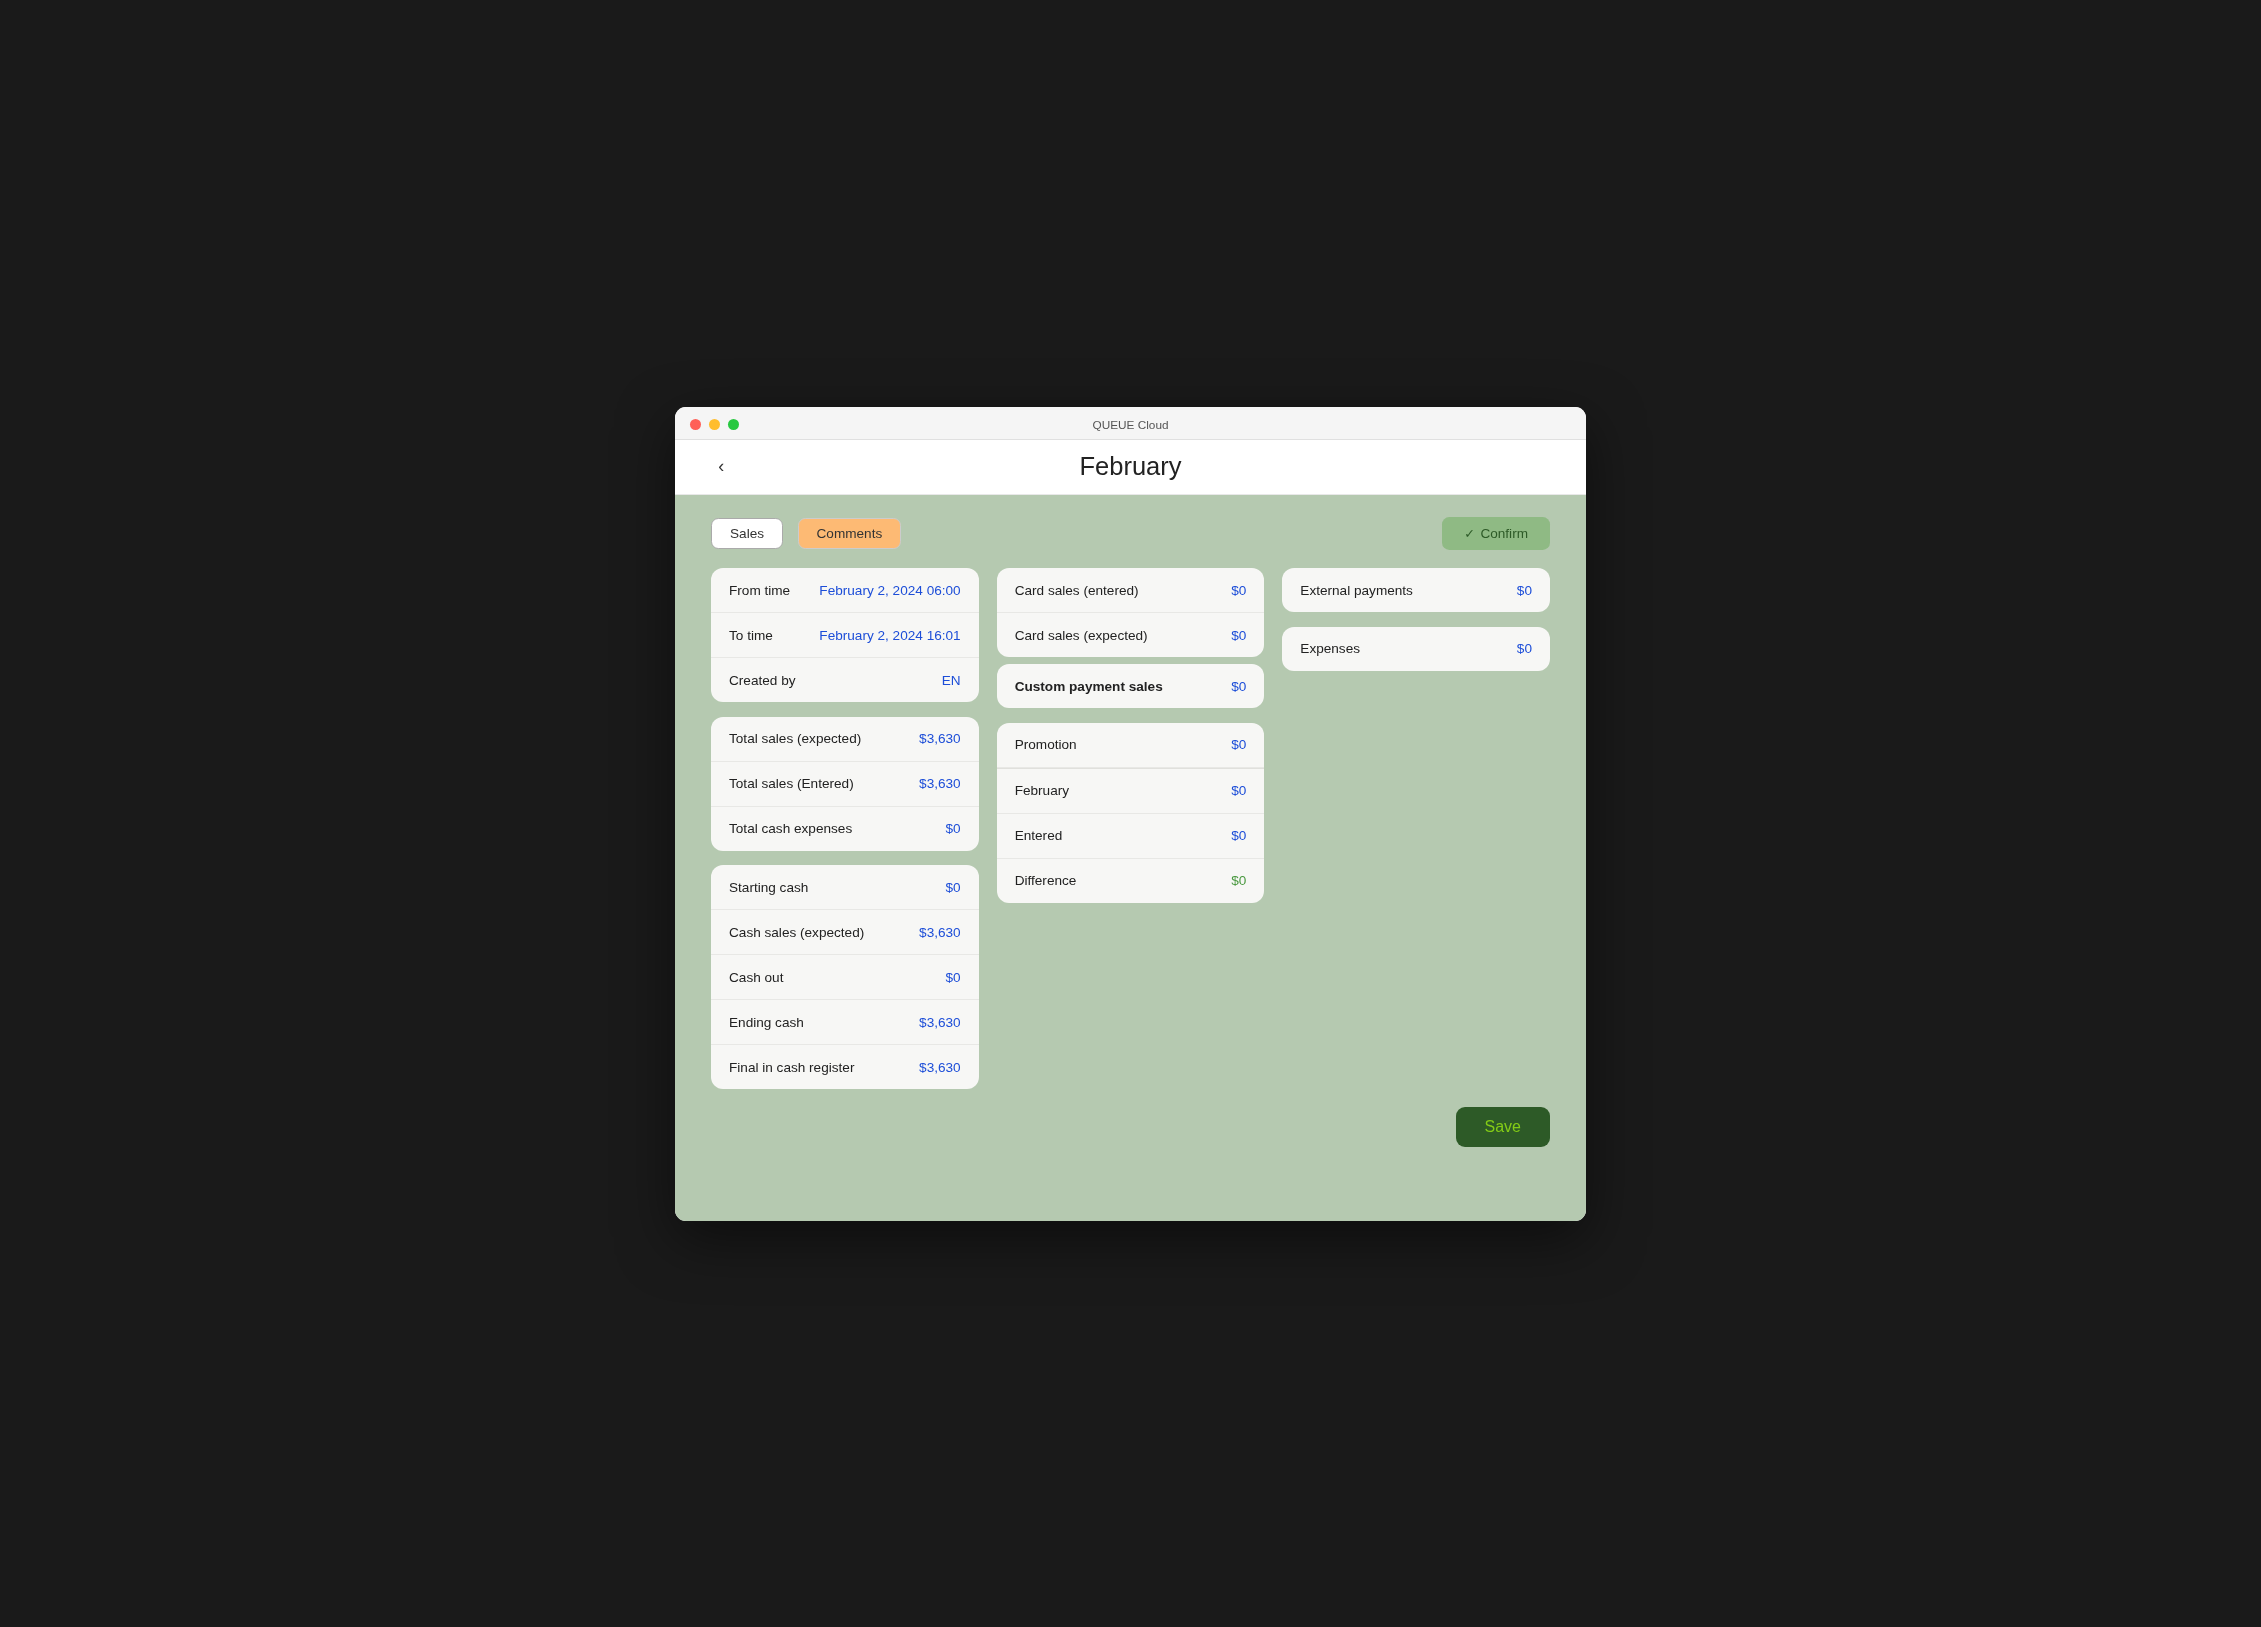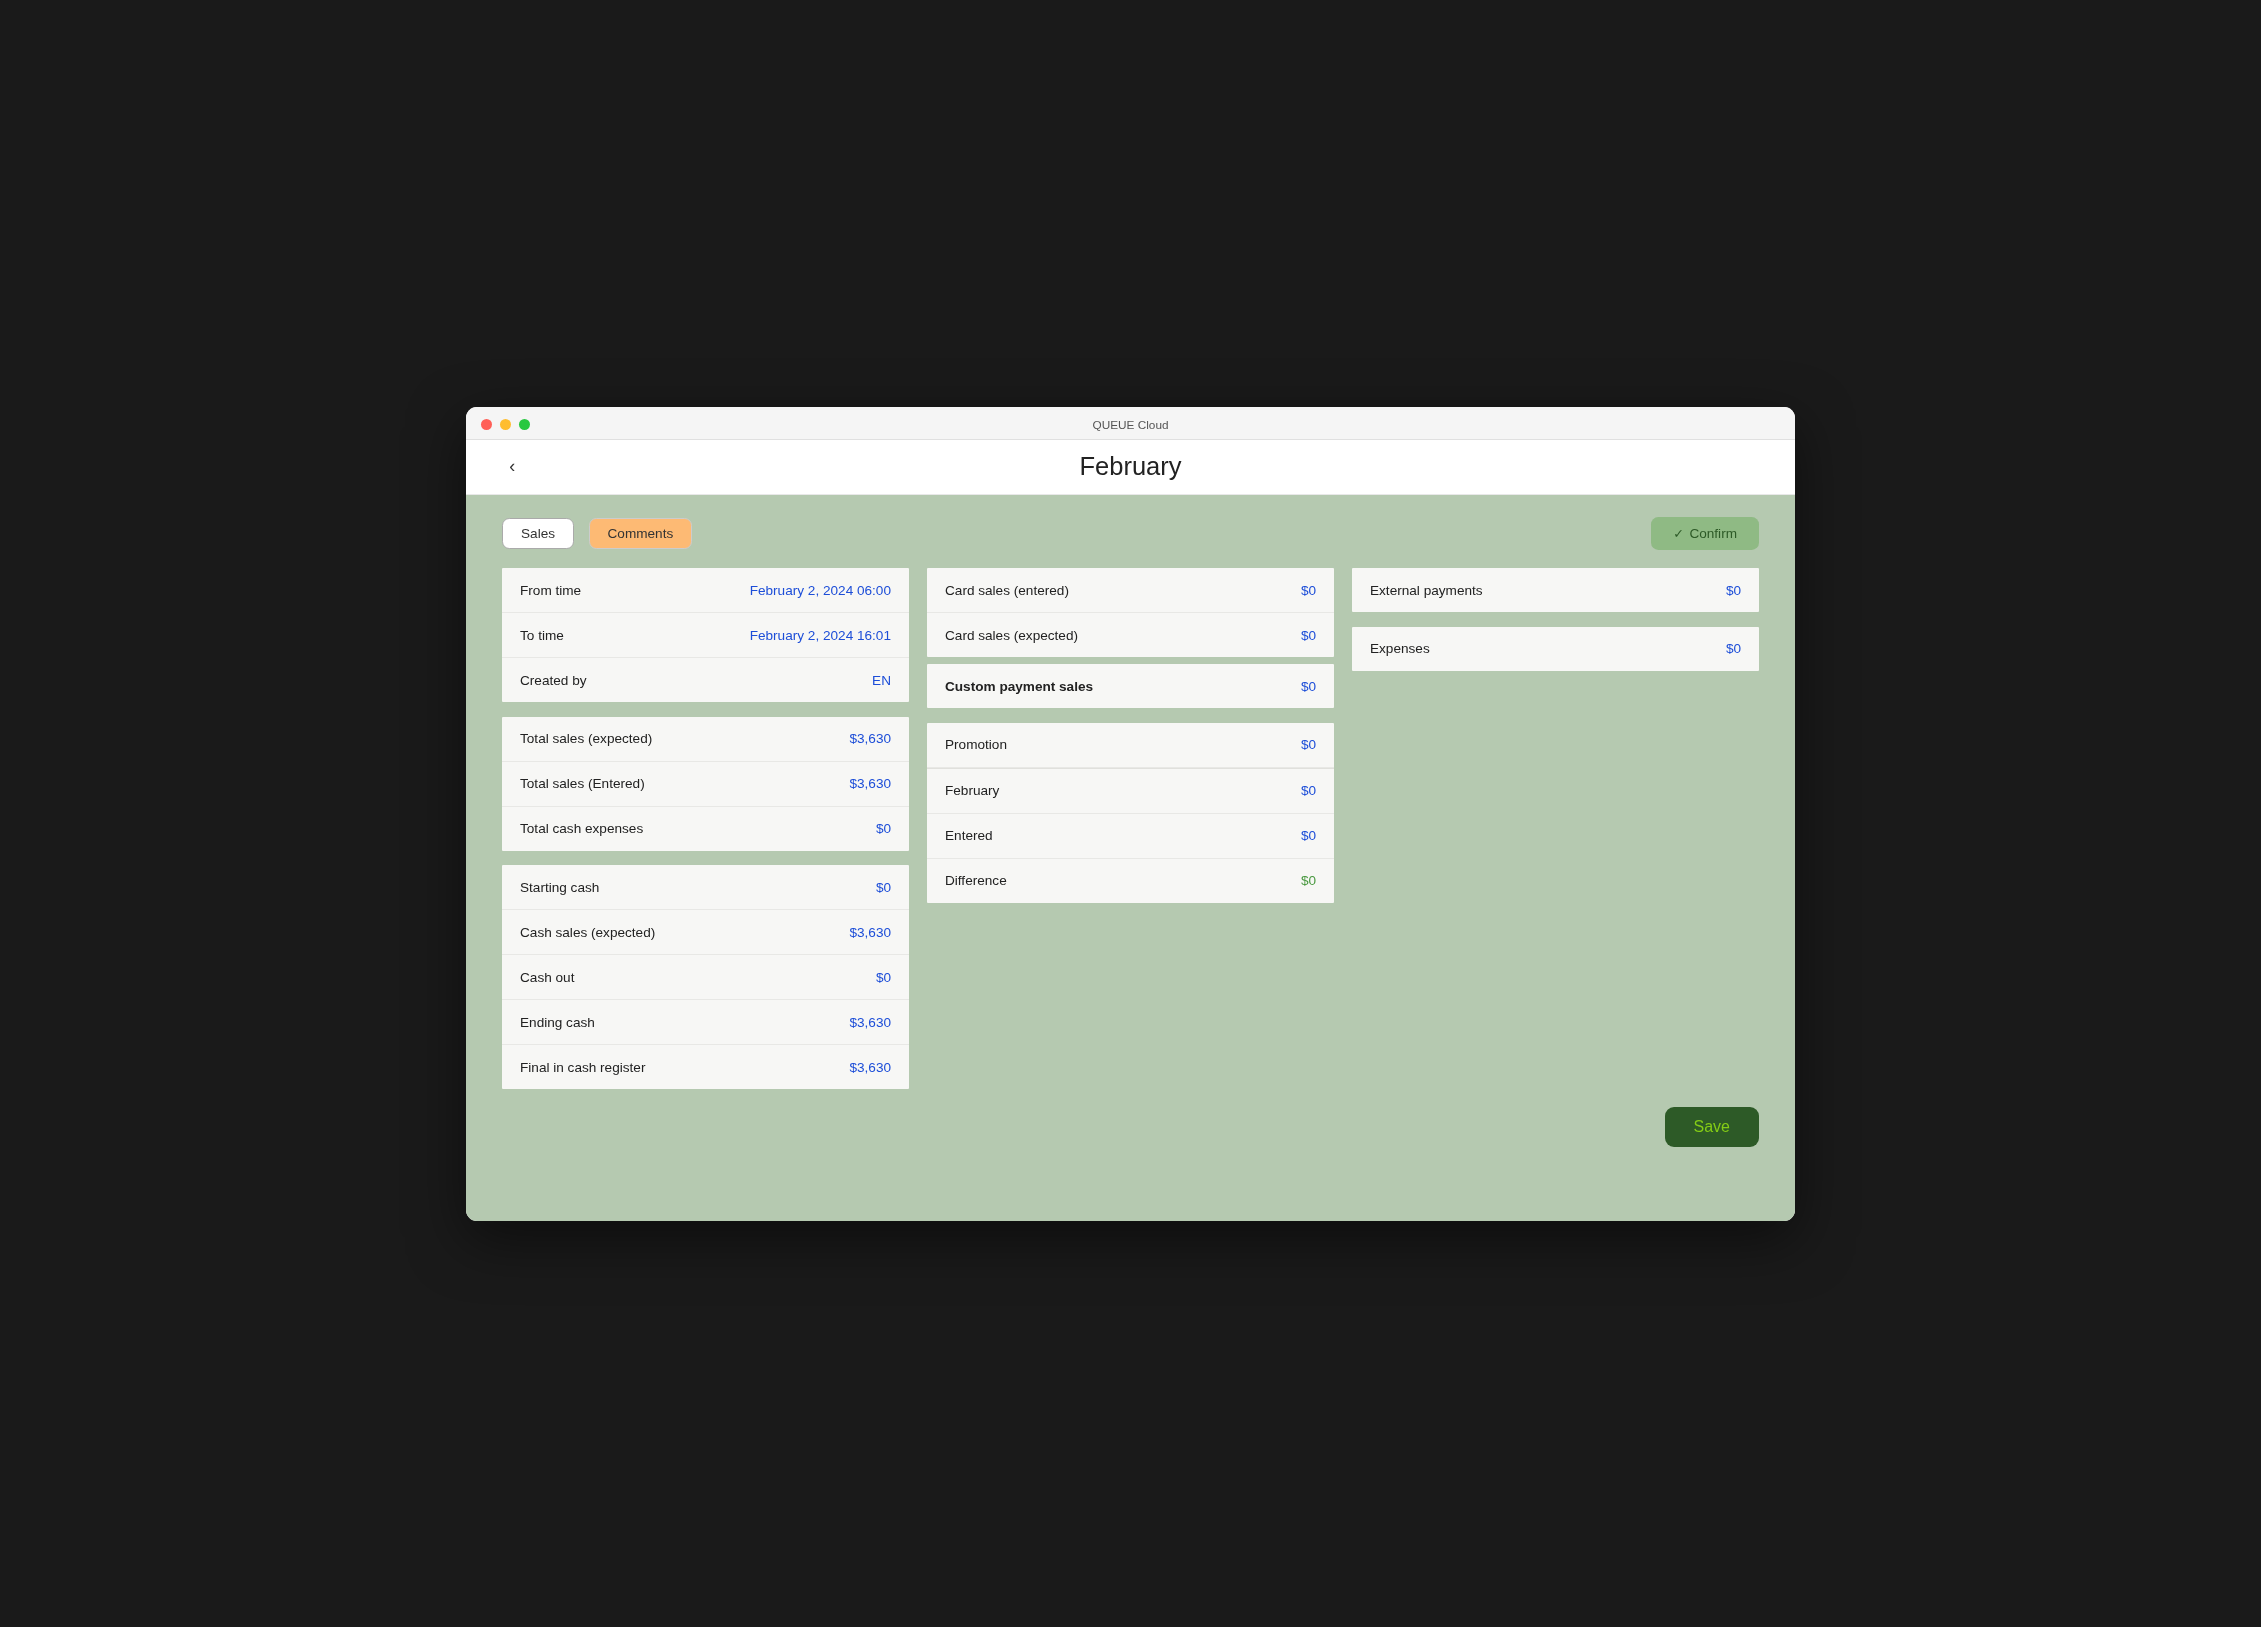--- a/index.html
+++ b/index.html
@@ -7,21 +7,21 @@
     body {
       background: #1a1a1a;
       display: flex;
       justify-content: center;
       align-items: center;
       min-height: 100vh;
       font-family: -apple-system, BlinkMacSystemFont, 'SF Pro Text', 'Helvetica Neue', sans-serif;
     }
 
     .window {
-      width: 1329px;
+      width: 911px;
       min-height: 814px;
       background: #fff;
       border-radius: 11px;
       overflow: hidden;
       box-shadow: 0 18px 55px rgba(0,0,0,0.5);
       display: flex;
       flex-direction: column;
     }
 
     .title-bar {
@@ -133,21 +133,21 @@
 
     .main-grid {
       display: grid;
       grid-template-columns: 1fr 1fr 1fr;
       gap: 18px;
       align-items: start;
     }
 
     .card {
       background: #f7f7f5;
-      border-radius: 1px;
+      border-radius: 12px;
       padding: 0;
       overflow: hidden;
     }
 
     .card-row {
       display: flex;
       justify-content: space-between;
       align-items: center;
       padding: 14.5px 18px;
       border-bottom: 0.9px solid #e8e8e5;

